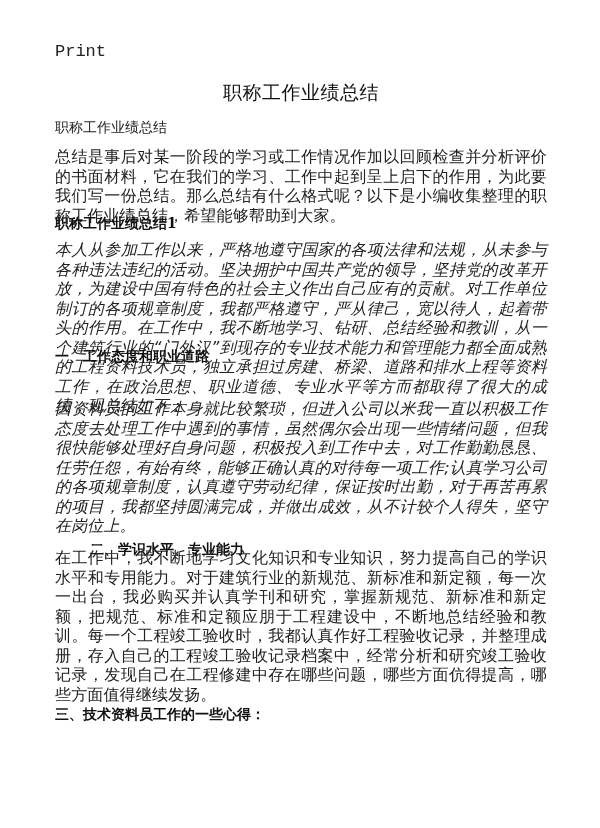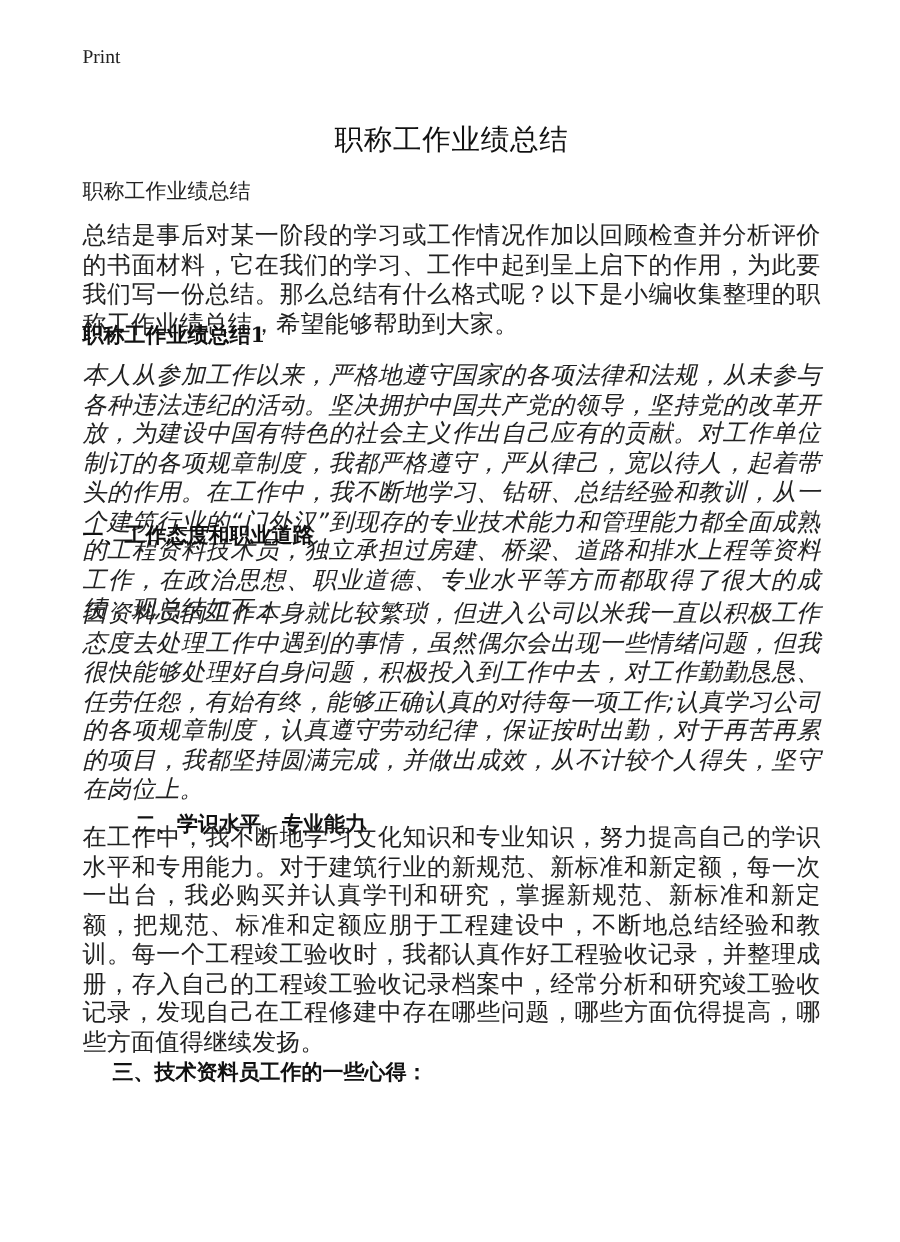--- a/index.html
+++ b/index.html
@@ -1,35 +1,35 @@
 <!DOCTYPE html>
 <html><head>
 <meta charset="utf-8">
 <style>
   html, body { margin: 0; padding: 0; background: #ffffff; }
   body { width: 600px; height: 828px; overflow: hidden; position: relative;
          font-family: "DejaVu Sans", "Liberation Sans", sans-serif; color: #1a1a1a; }
   .page { position: absolute; left: 55px; top: 0; width: 492px; }
-  .print-label { position: absolute; top: 30px; left: 0; font-family: Liberation Serif, serif;
-                 font-size: 13px; color: #222; }
+  .print-label { position: absolute; top: 42px; left: 0; font-family: Liberation Mono, monospace;
+                 font-size: 17px; color: #222; }
   .doc-title { position: absolute; top: 80px; left: 0; width: 492px; text-align: center;
                font-size: 19px; font-weight: normal; color: #111; margin: 0; letter-spacing: 0.5px; }
   .doc-subtitle { position: absolute; top: 119px; left: 0; font-size: 14px; color: #222; margin: 0; }
   .para { position: absolute; left: 0; width: 492px; font-size: 16px; line-height: 19.5px;
           color: #222; margin: 0; letter-spacing: 0.15px; text-align: justify; }
   .heading { position: absolute; left: 0; font-size: 14px; font-weight: bold; color: #111; margin: 0;
              font-family: "DejaVu Serif", "Liberation Serif", serif; }
   #p-intro { top: 147px; }
   #h-1 { top: 215px; }
   #p-1 { top: 240px; font-style: italic; }
   #h-2 { top: 348px; }
   #p-2 { top: 399px; font-style: italic; }
   #h-3 { top: 541px; margin-left: 35px; }
   #p-3 { top: 548px; }
-  #h-4 { top: 706px; margin-left: 20px; }
+  #h-4 { top: 706px; }
 </style>
 </head>
 <body>
 
 <div class="page">
   <div class="print-label">Print</div>
   <h1 class="doc-title">职称工作业绩总结</h1>
   <p class="doc-subtitle">职称工作业绩总结</p>
   <p class="para" id="p-intro">总结是事后对某一阶段的学习或工作情况作加以回顾检查并分析评价的书面材料，它在我们的学习、工作中起到呈上启下的作用，为此要我们写一份总结。那么总结有什么格式呢？以下是小编收集整理的职称工作业绩总结，希望能够帮助到大家。</p>
 

